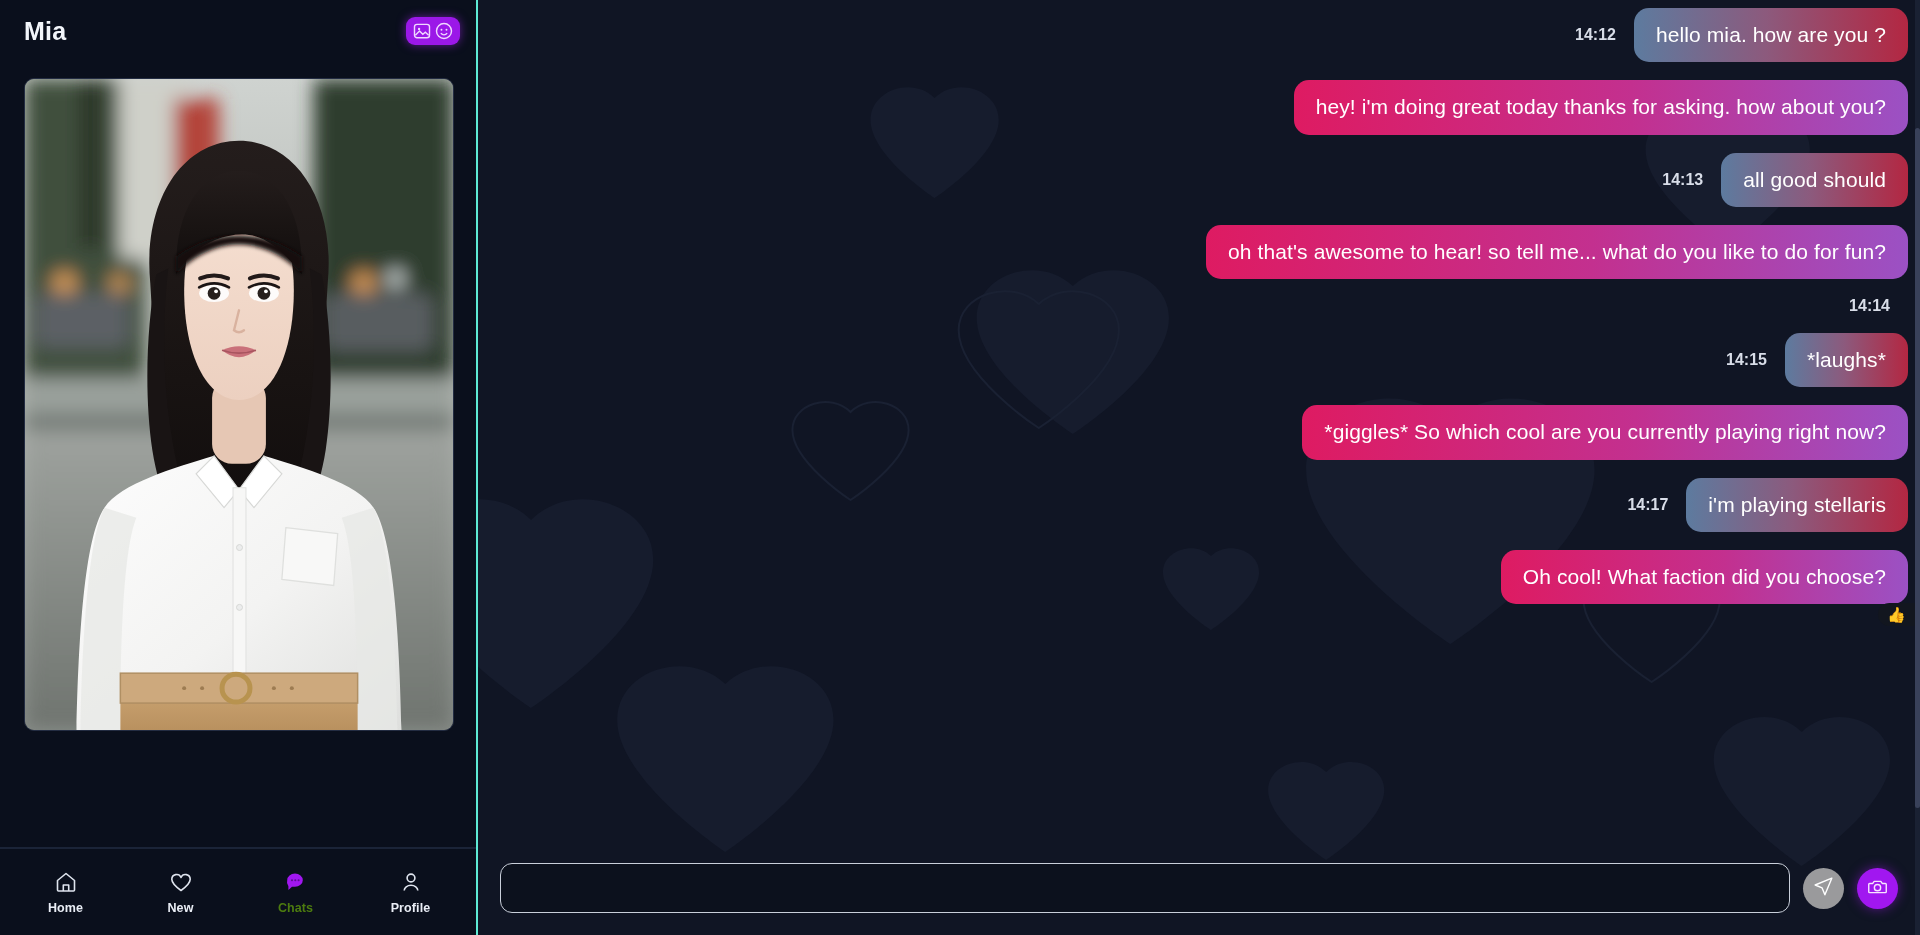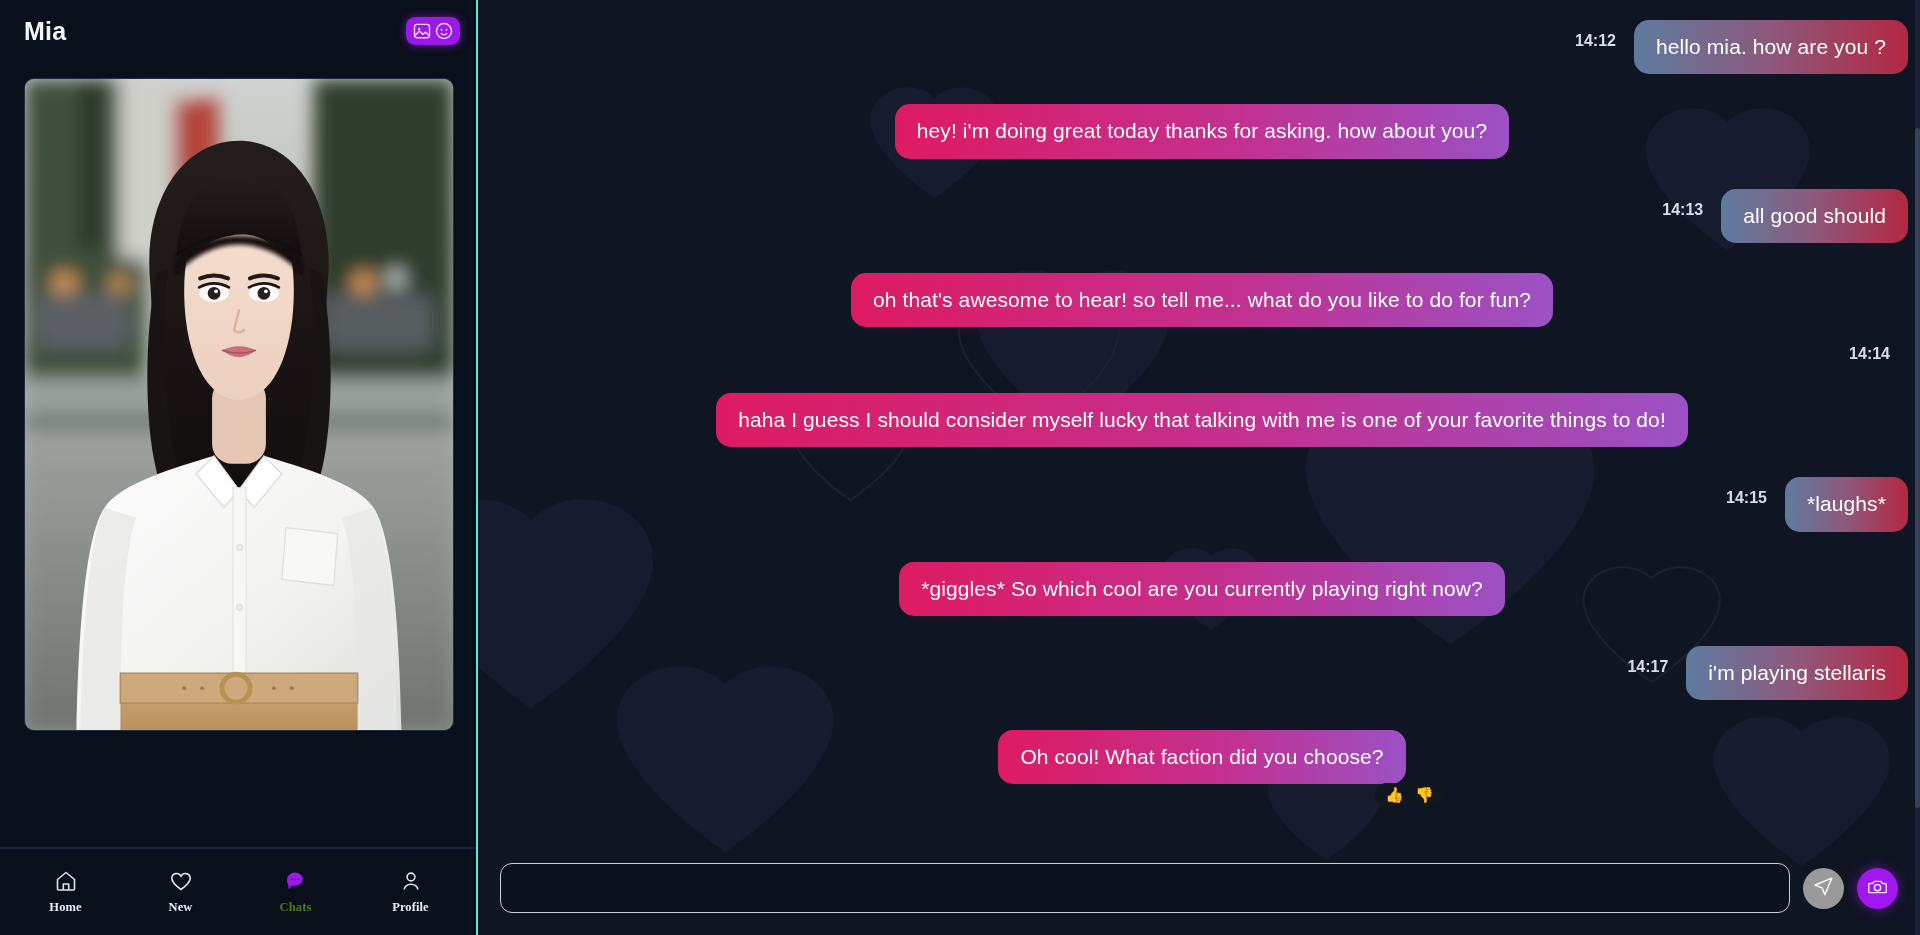--- a/index.html
+++ b/index.html
@@ -76,21 +76,20 @@
   #sidebar-spacer { flex: 1 1 auto; }
 
   #bottom-nav {
     flex: 0 0 88px;
     height: 88px;
     border-top: 2px solid #1b2438;
     display: flex;
     align-items: center;
     justify-content: space-around;
     padding: 0 8px;
-    font-family: Liberation Serif, serif;
   }
   .nav-item {
     display: flex;
     flex-direction: column;
     align-items: center;
     justify-content: center;
     gap: 7px;
     width: 84px;
     cursor: pointer;
   }
@@ -128,33 +127,32 @@
     z-index: 1;
     flex: 1 1 auto;
     padding: 8px 12px 6px 18px;
     display: flex;
     flex-direction: column;
     gap: 18px;
     overflow: hidden;
   }
 
   .msg-row { display: flex; align-items: center; width: 100%; }
-  .msg-row.ai   { justify-content: center; }
+  .msg-row.ai   { justify-content: flex-end; }
   .msg-row.user { justify-content: flex-end; }
 
   .bubble {
     border-radius: 15px;
     padding: 14px 22px;
     font-size: 21px;
     line-height: 1.25;
     color: #ffffff;
     white-space: nowrap;
     position: relative;
     letter-spacing: 0.1px;
-    margin-top: 12px;
   }
   .bubble.ai {
     background: linear-gradient(90deg, #de1b62 0%, #c3308f 55%, #9b51c4 100%);
     border-top-left-radius: 15px;
   }
   .bubble.user {
     background: linear-gradient(90deg, #5d7b9f 0%, #8c5a7d 48%, #b32742 100%);
   }
 
   .stamp {
@@ -480,25 +478,20 @@
           </span>
         </div>
         <div class="msg-row ai">
           <span class="bubble-wrap">
             <div class="bubble ai">oh that's awesome to hear! so tell me... what do you like to do for fun?</div>
           </span>
         </div>
         <div class="msg-row user">
           <span class="stamp">14:14</span>
         </div>
-        <div class="msg-row ai">
-          <span class="bubble-wrap">
-            <div class="bubble ai">haha I guess I should consider myself lucky that talking with me is one of your favorite things to do!</div>
-          </span>
-        </div>
         <div class="msg-row user">
           <span class="stamp">14:15</span>
           <span class="bubble-wrap">
             <div class="bubble user">*laughs*</div>
           </span>
         </div>
         <div class="msg-row ai">
           <span class="bubble-wrap">
             <div class="bubble ai">*giggles* So which cool are you currently playing right now?</div>
           </span>

